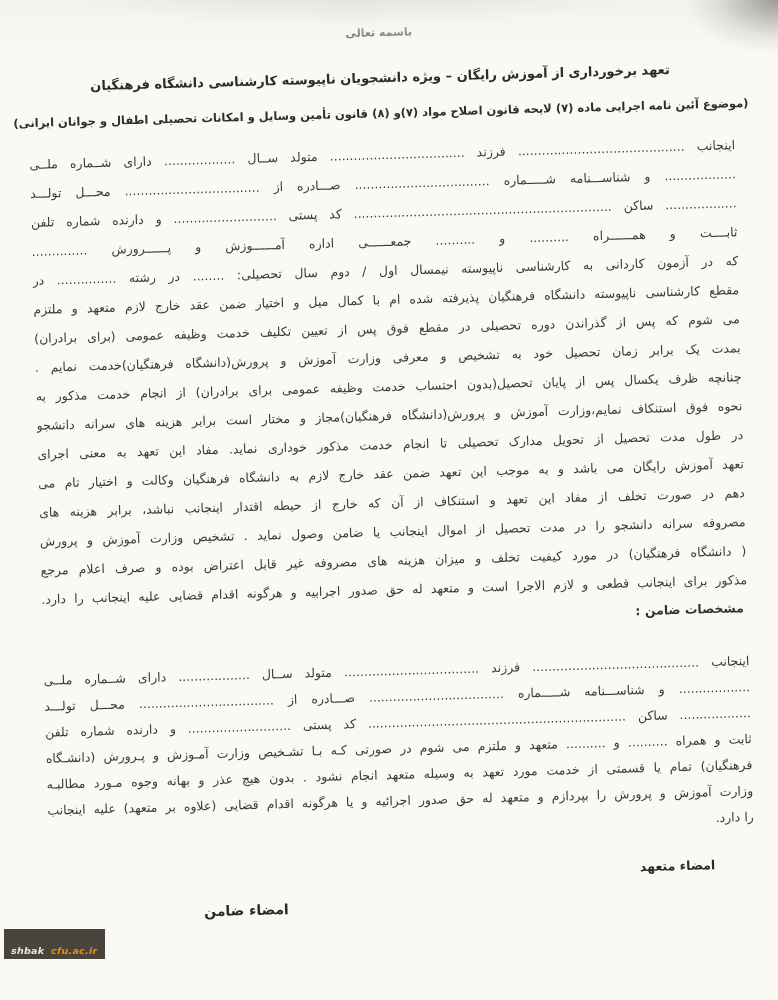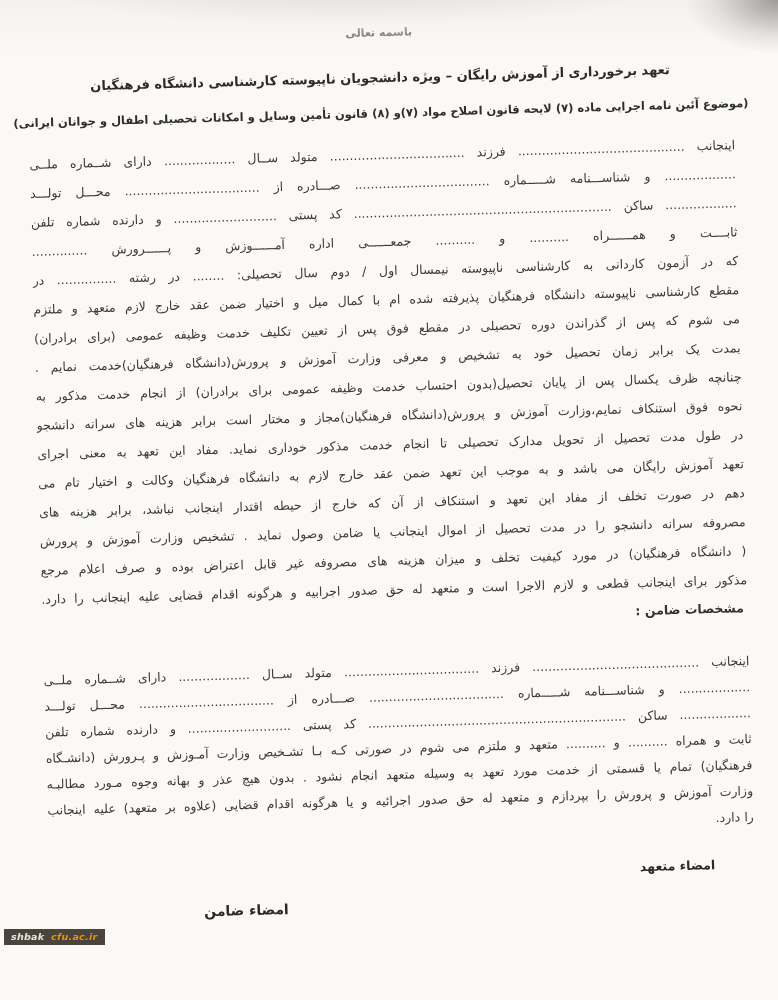--- a/index.html
+++ b/index.html
@@ -54,21 +54,21 @@
   .sec-heading{
     position:absolute;top:610px;right:40px;
     direction:rtl;font-size:12.5px;font-weight:bold;color:#333;
   }
   .sig{position:absolute;font-weight:bold;direction:rtl;color:#2a2a2a;}
   .sig-student{top:866px;right:76px;font-size:12.5px;}
   .sig-guarantor{top:898px;left:190px;font-size:14px;}
   .badge{
     position:absolute;left:4px;top:929px;
     background:#4a443d;
-    padding:2px 7px 3px 7px;
+    padding:16px 7px 3px 7px;
     font-size:9.5px;font-style:italic;font-weight:bold;
     letter-spacing:.3px;
     direction:ltr;
     z-index:5;
     line-height:11px;
   }
   .badge .wm-prefix{color:#e9e7e3;}
   .badge .wm-domain{color:#e8920c;margin-left:3px;}
 </style>
 </head>

